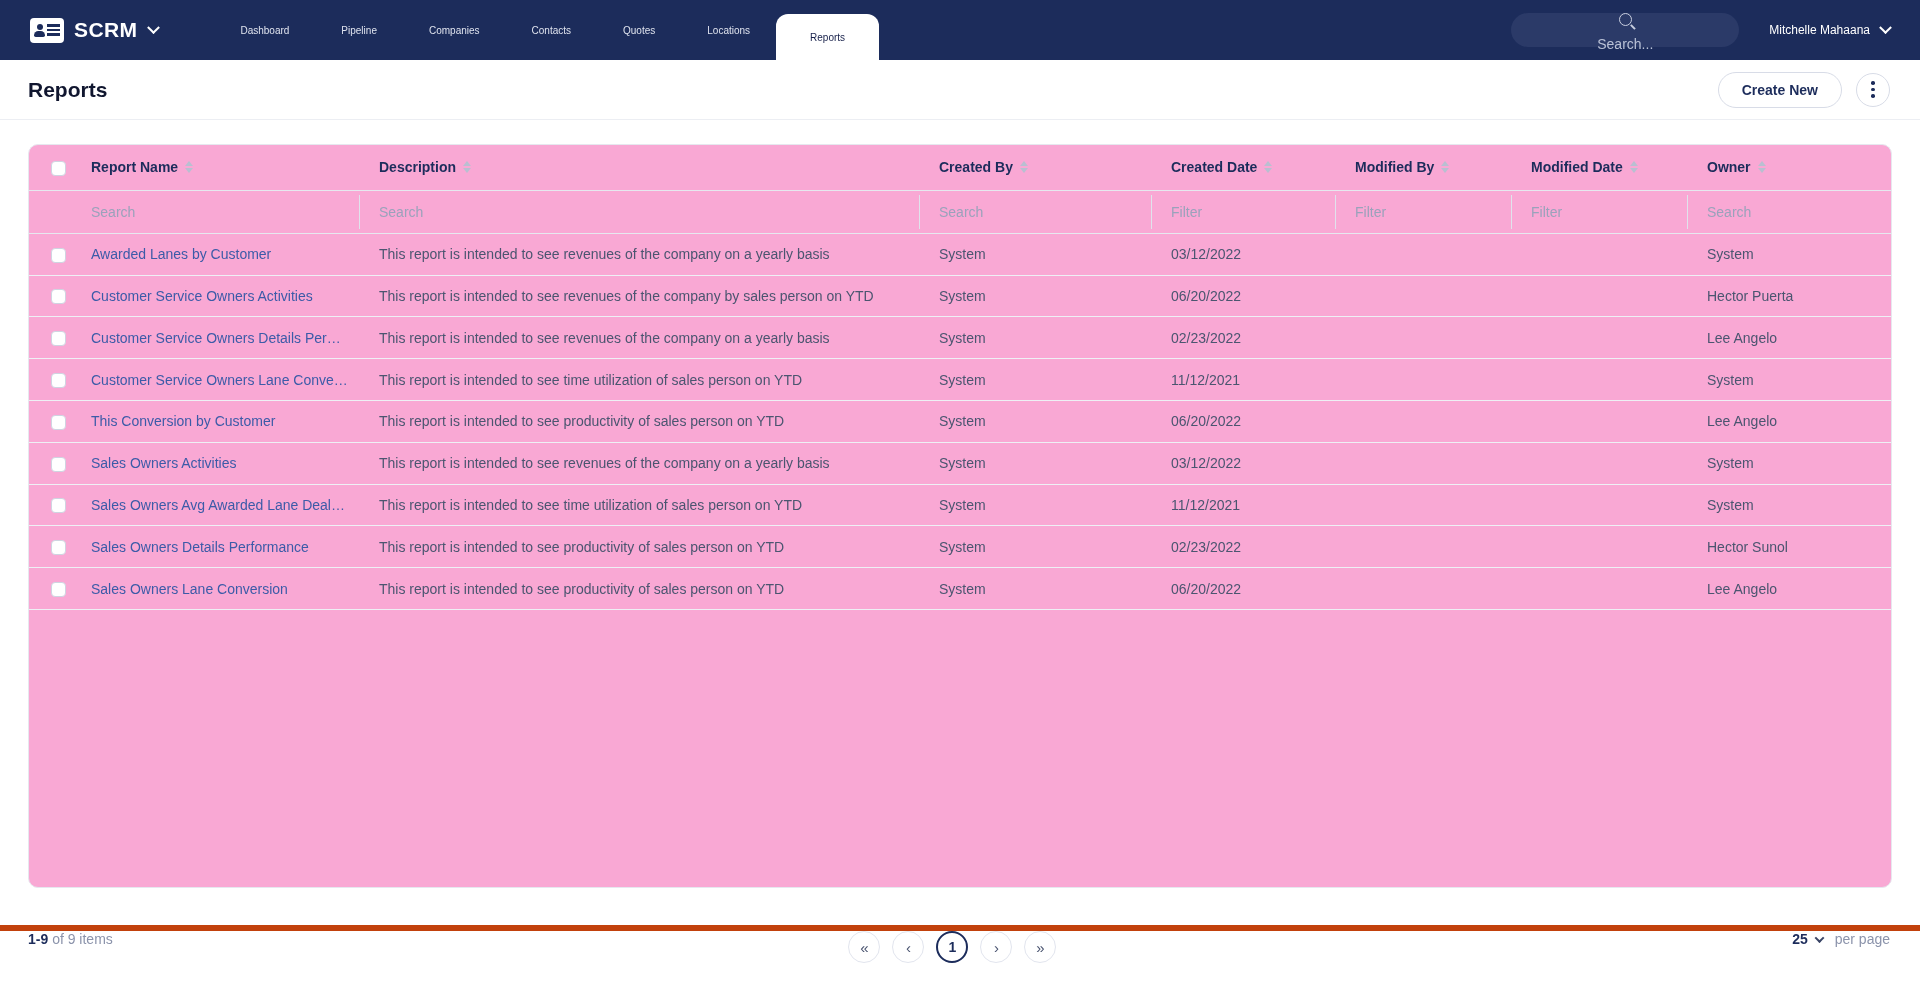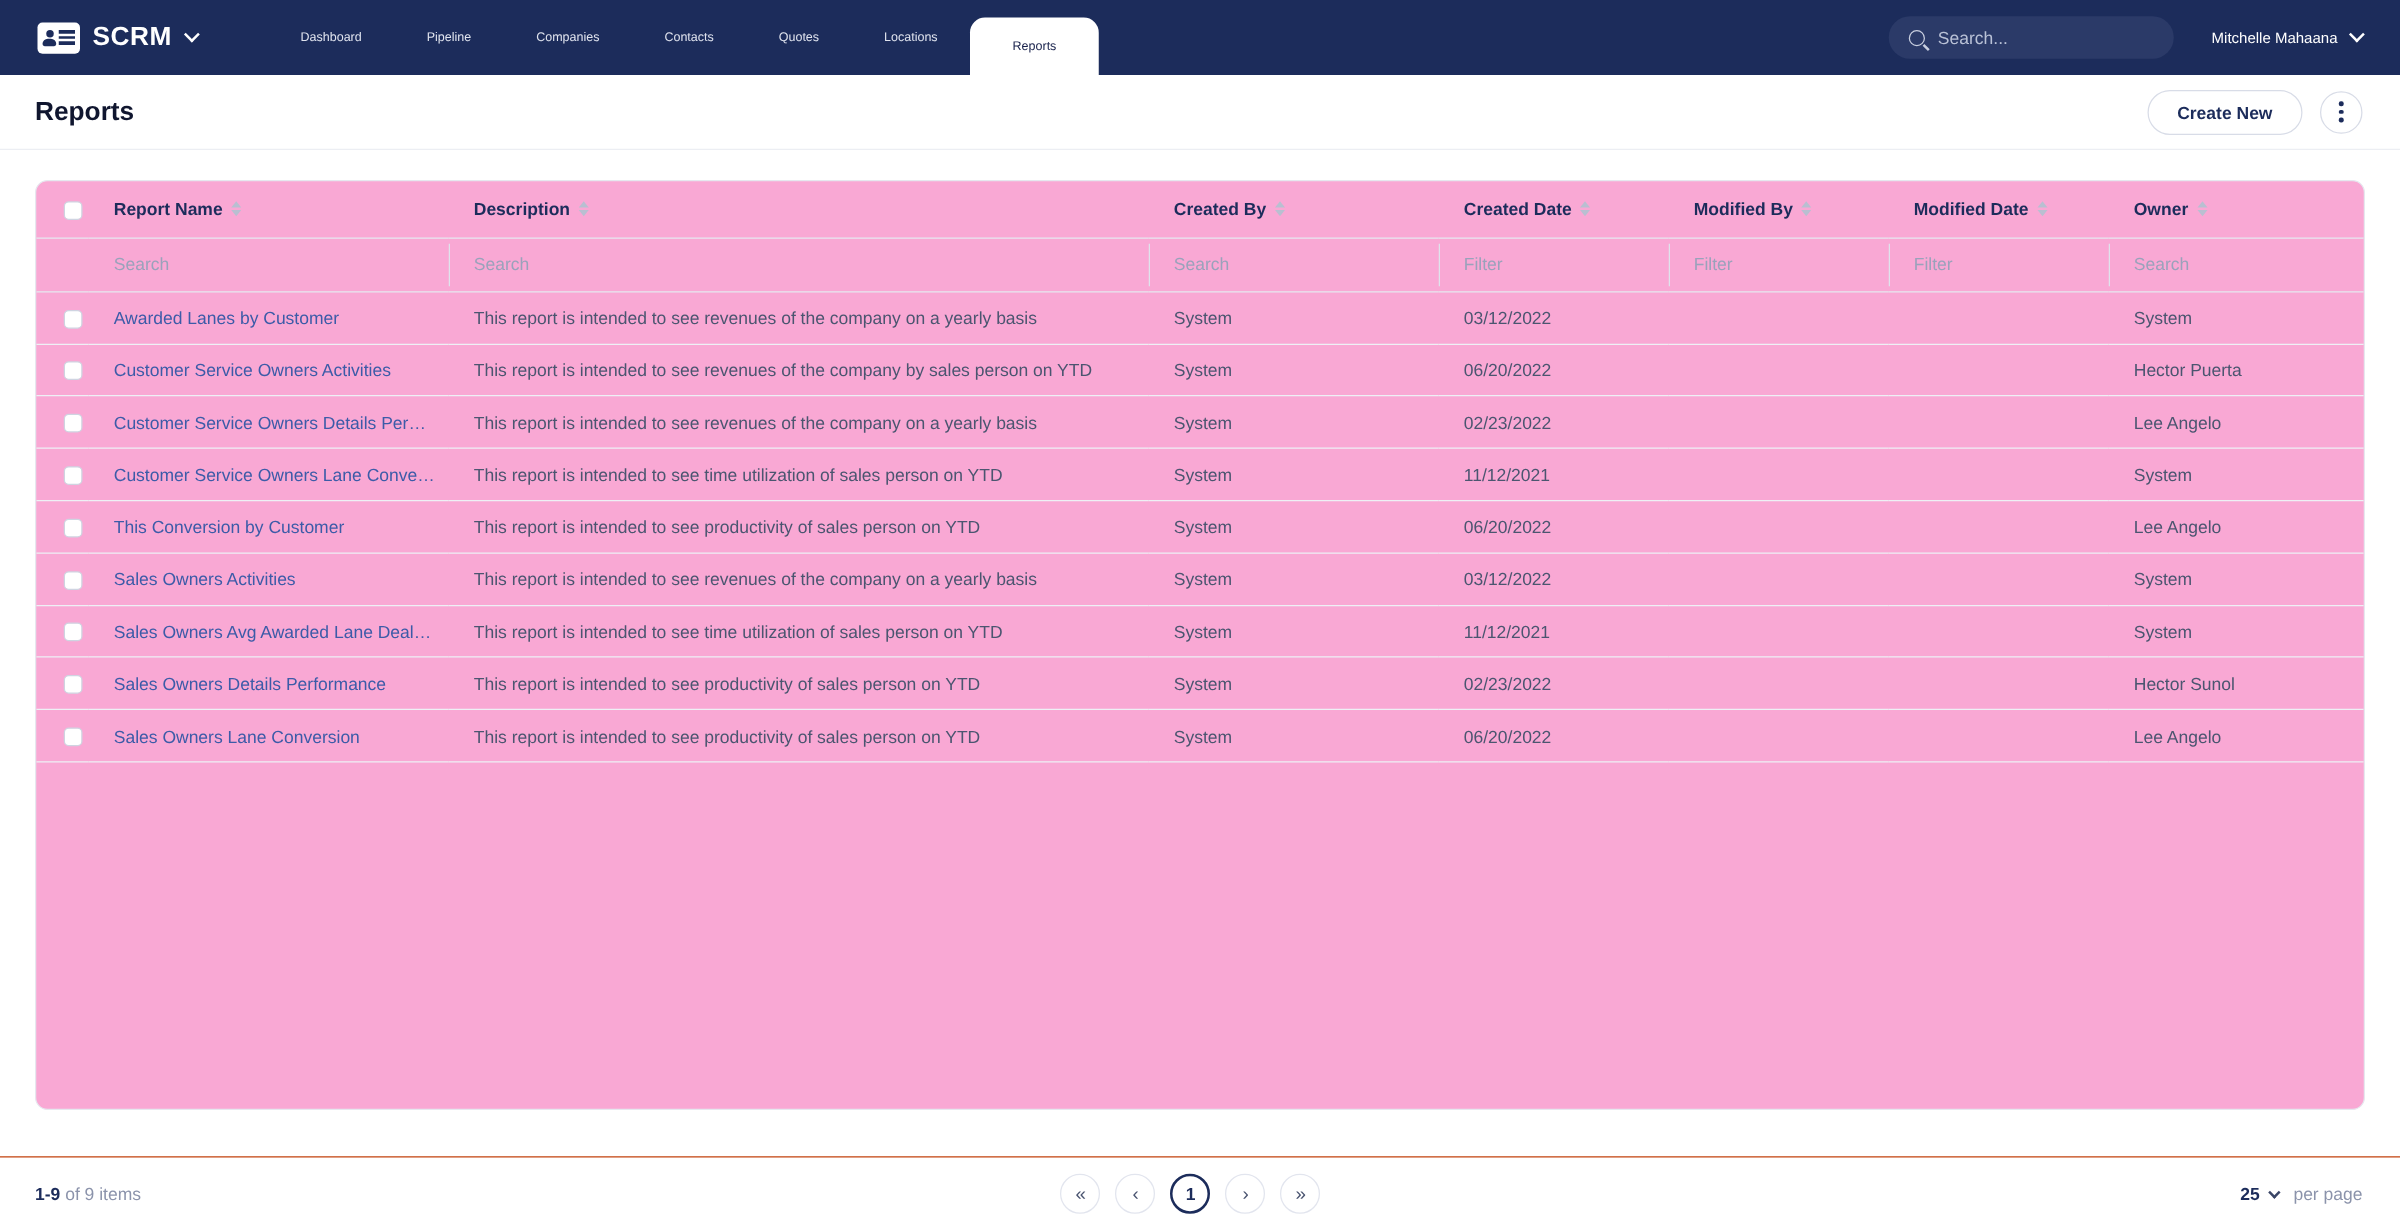--- a/index.html
+++ b/index.html
@@ -83,20 +83,21 @@
     margin-left: auto;
     display: flex; align-items: center; gap: 30px;
     padding: 0 30px 0 0; height: 60px;
   }
   .searchbox {
     width: 228px; height: 34px;
     background: #2b3a68;
     border-radius: 18px;
     display: flex; align-items: center; gap: 10px;
     padding: 0 16px;
+    flex-direction: column;
   }
   .mag {
     width: 13px; height: 13px; border: 1.8px solid #c9cfe0; border-radius: 50%;
     position: relative; flex: 0 0 auto;
   }
   .mag::after {
     content: ""; position: absolute; right: -5px; bottom: -3px;
     width: 6px; height: 1.8px; background: #c9cfe0; transform: rotate(45deg);
   }
   .search-ph { color: #b9c1d6; font-size: 14px; }
@@ -195,22 +196,22 @@
   .c-cdt  { width: 184px; }
   .c-mby  { width: 176px; }
   .c-mdt  { width: 176px; }
   .c-own  { width: auto; }
   .pl { padding-left: 20px !important; }
 
   
   .footer {
     position: absolute; left: 0; right: 0; bottom: 0;
     height: 59px;
-    border-top: 1px solid #c2410c;
-    display: flex; align-items: center;
+    border-top: 6px solid #c2410c;
+    display: flex; align-items: flex-start;
     padding: 0 30px 0 28px;
     background: #fff;
   }
   .items-count { font-size: 14px; color: #8b93ab; }
   .items-count b { color: #1c2c5b; font-weight: bold; }
   .pager { margin: 0 auto; display: flex; align-items: center; gap: 12px; }
   .pbtn {
     width: 32px; height: 32px; border-radius: 50%;
     border: 1px solid #e2e5ee; background: #fff;
     color: #4a5470; font-size: 15px;

